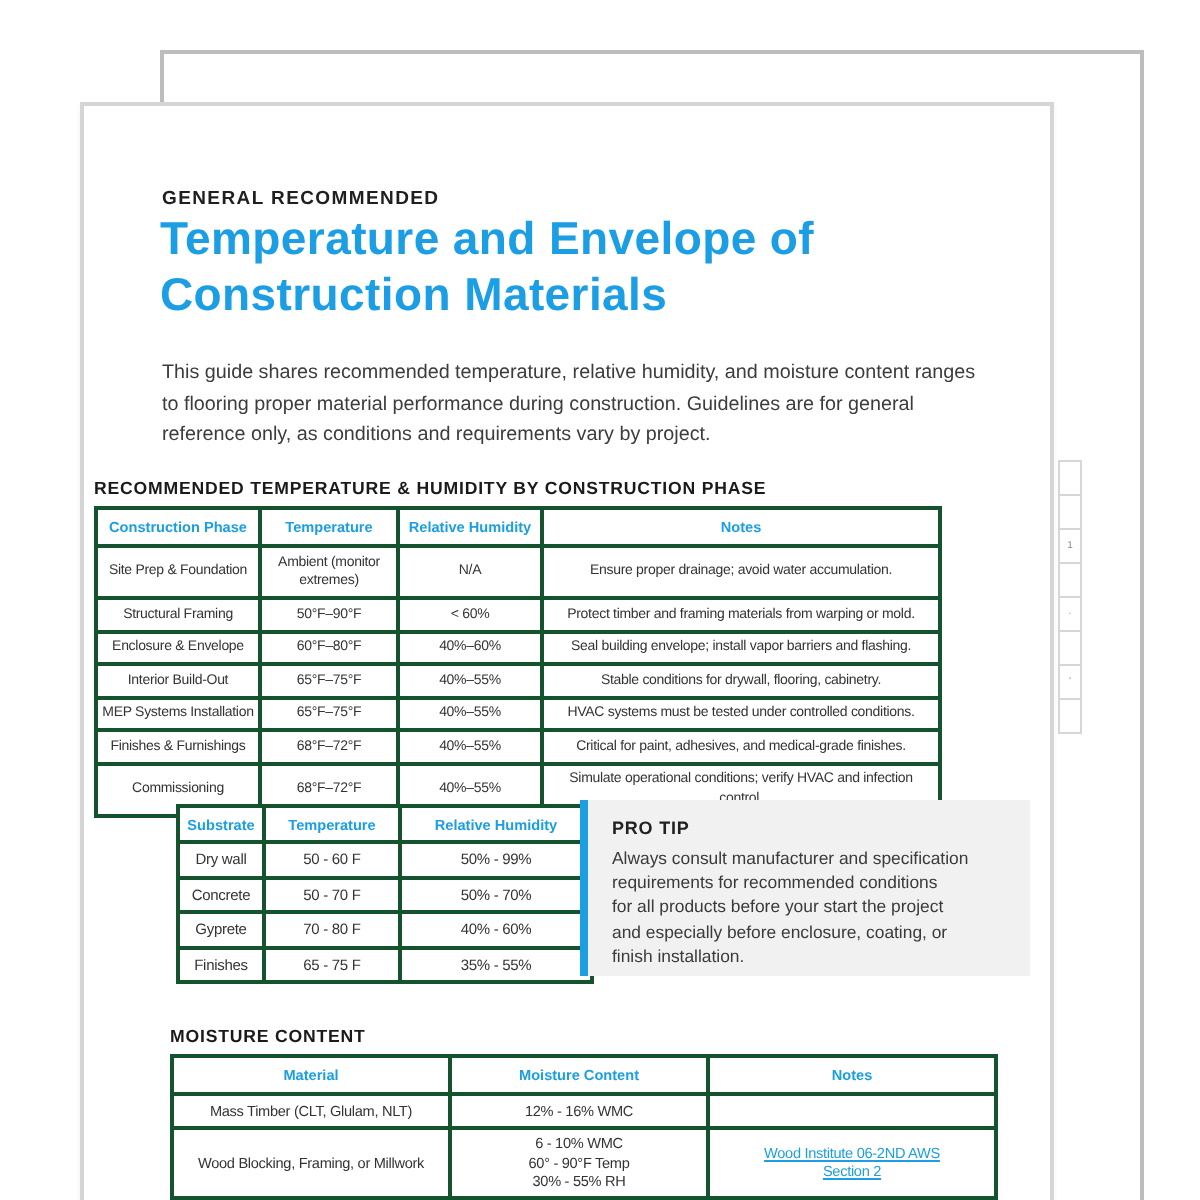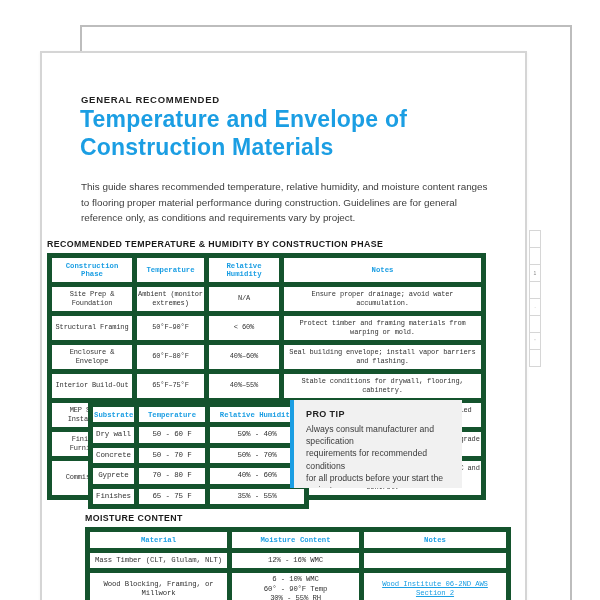--- a/index.html
+++ b/index.html
@@ -24,22 +24,22 @@
          color:#3c3c3c;white-space:pre-line;width:440px;}
 
   .caption{font-size:8.8px;font-weight:bold;letter-spacing:0.4px;color:#1a1a1a;
            text-align:left;margin-bottom:4px;}
   .sec{position:absolute;}
   .sec-phase{left:5px;top:186px;width:406px;}
   .sec-substrate{left:46px;top:349px;width:195px;}
   .sec-moisture{left:43px;top:460px;width:400px;}
 
   table.t{border-collapse:collapse;table-layout:fixed;background:#fff;}
-  .t th,.t td{border:5px solid #14532d;text-align:center;vertical-align:middle;
-              overflow:hidden;font-family:Liberation Mono, monospace;}
+  .t th,.t td{border:2px solid #14532d;text-align:center;vertical-align:middle;
+              overflow:hidden;}
   .t th{font-size:7.3px;font-weight:bold;color:var(--accent,#1b9ee3);padding:4px 1px;}
   .t td{font-size:7px;letter-spacing:-0.15px;color:#333;padding:2.5px 1px;
         white-space:pre-line;line-height:9.5px;}
   .t a{color:var(--accent,#1b9ee3);text-decoration:underline;}
 
   .t-phase{width:406px;}
   .t-phase th:nth-child(1),.t-phase td:nth-child(1){width:78px;}
   .t-phase th:nth-child(2),.t-phase td:nth-child(2){width:65px;}
   .t-phase th:nth-child(3),.t-phase td:nth-child(3){width:68px;}
   .t-phase th:nth-child(4),.t-phase td:nth-child(4){width:195px;}
@@ -50,21 +50,21 @@
   .t-substrate th:nth-child(3),.t-substrate td:nth-child(3){width:92px;}
   .t-substrate td{font-size:7.5px;padding:3px 1px;}
   .t-substrate th{padding:3.5px 1px;}
 
   .t-moisture{width:400px;}
   .t-moisture th:nth-child(1),.t-moisture td:nth-child(1){width:135px;text-align:center;}
   .t-moisture th:nth-child(2),.t-moisture td:nth-child(2){width:125px;}
   .t-moisture th:nth-child(3),.t-moisture td:nth-child(3){width:140px;}
   .t-moisture td{font-size:7.3px;}
 
-  .protip{position:absolute;left:248px;top:347px;width:172px;height:88px;box-sizing:border-box;
+  .protip{position:absolute;left:248px;top:347px;width:225px;height:88px;box-sizing:border-box;
           background:#f1f1f1;border-left:4px solid var(--accent,#1b9ee3);
           padding:9px 12px 8px 12px;overflow:hidden;}
   .protip-label{font-size:9px;font-weight:bold;color:#222;letter-spacing:0.4px;margin-bottom:4px;}
   .protip-body{font-size:8.7px;line-height:12.2px;color:#3a3a3a;white-space:pre-line;}
 </style>
 </head>
 <body>
 
 <div class="stage">
 
@@ -157,21 +157,21 @@
             <tr>
               <th>Substrate</th>
               <th>Temperature</th>
               <th>Relative Humidity</th>
             </tr>
           </thead>
           <tbody>
             <tr>
               <td>Dry wall</td>
               <td>50 - 60 F</td>
-              <td>59% - 40%</td>
+              <td>50% - 99%</td>
             </tr>
             <tr>
               <td>Concrete</td>
               <td>50 - 70 F</td>
               <td>50% - 70%</td>
             </tr>
             <tr>
               <td>Gyprete</td>
               <td>70 - 80 F</td>
               <td>40% - 60%</td>

